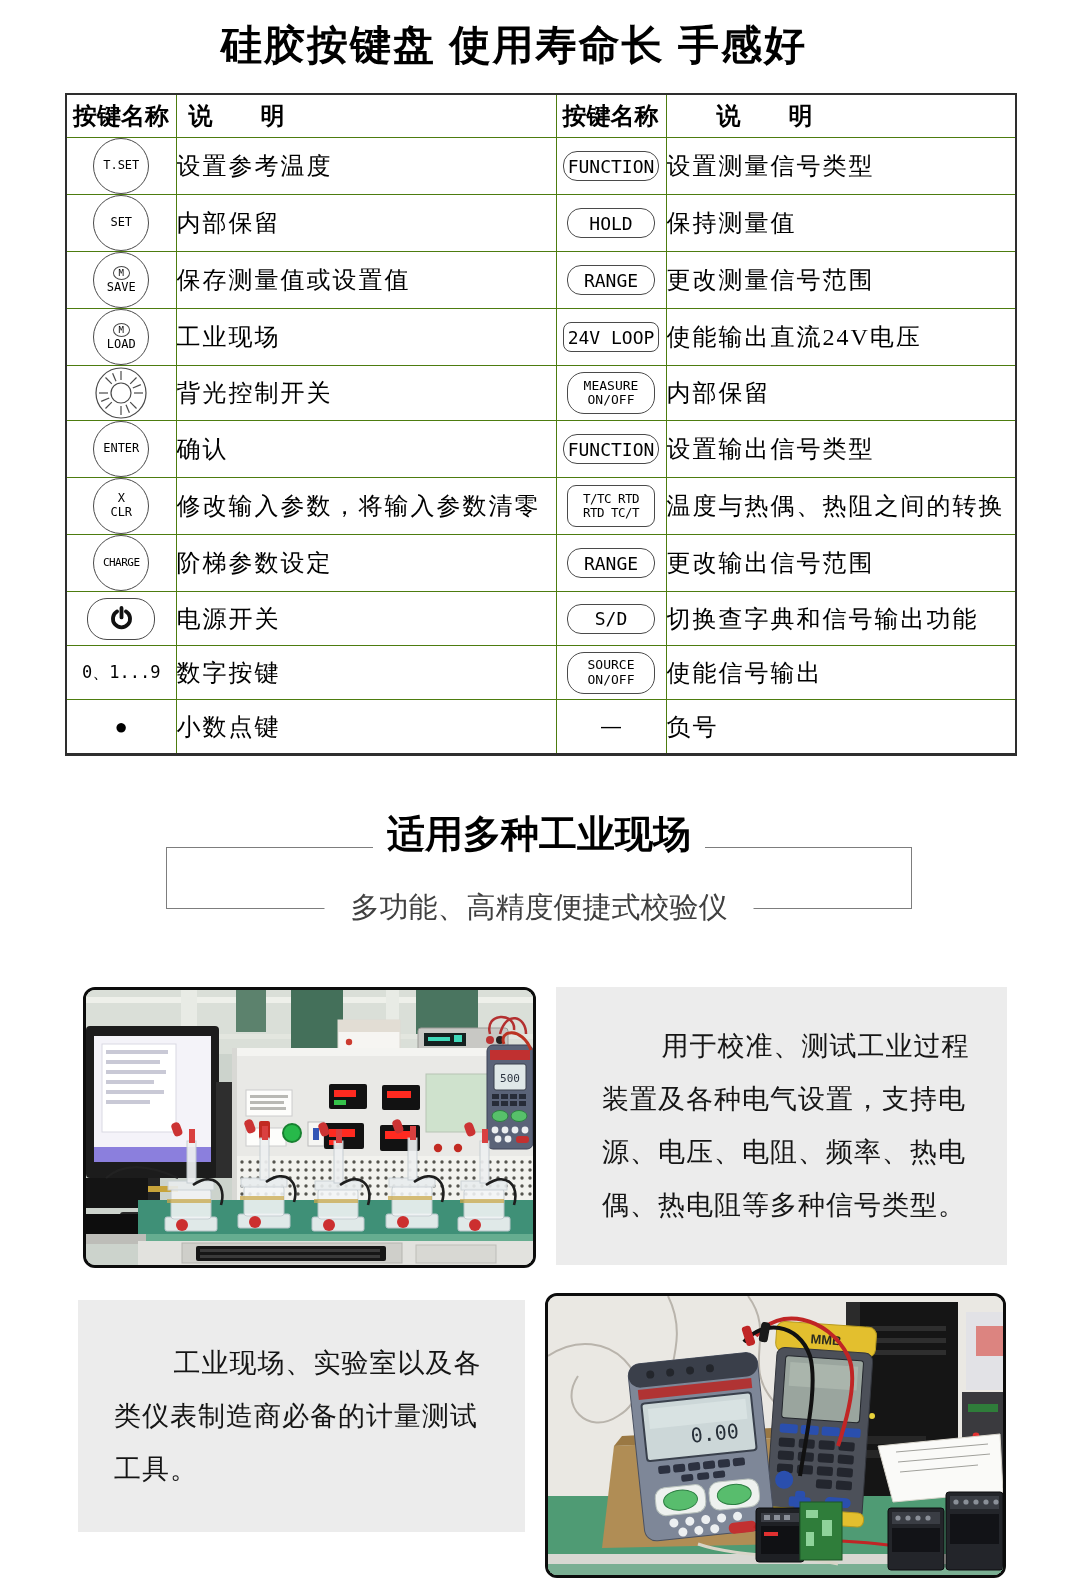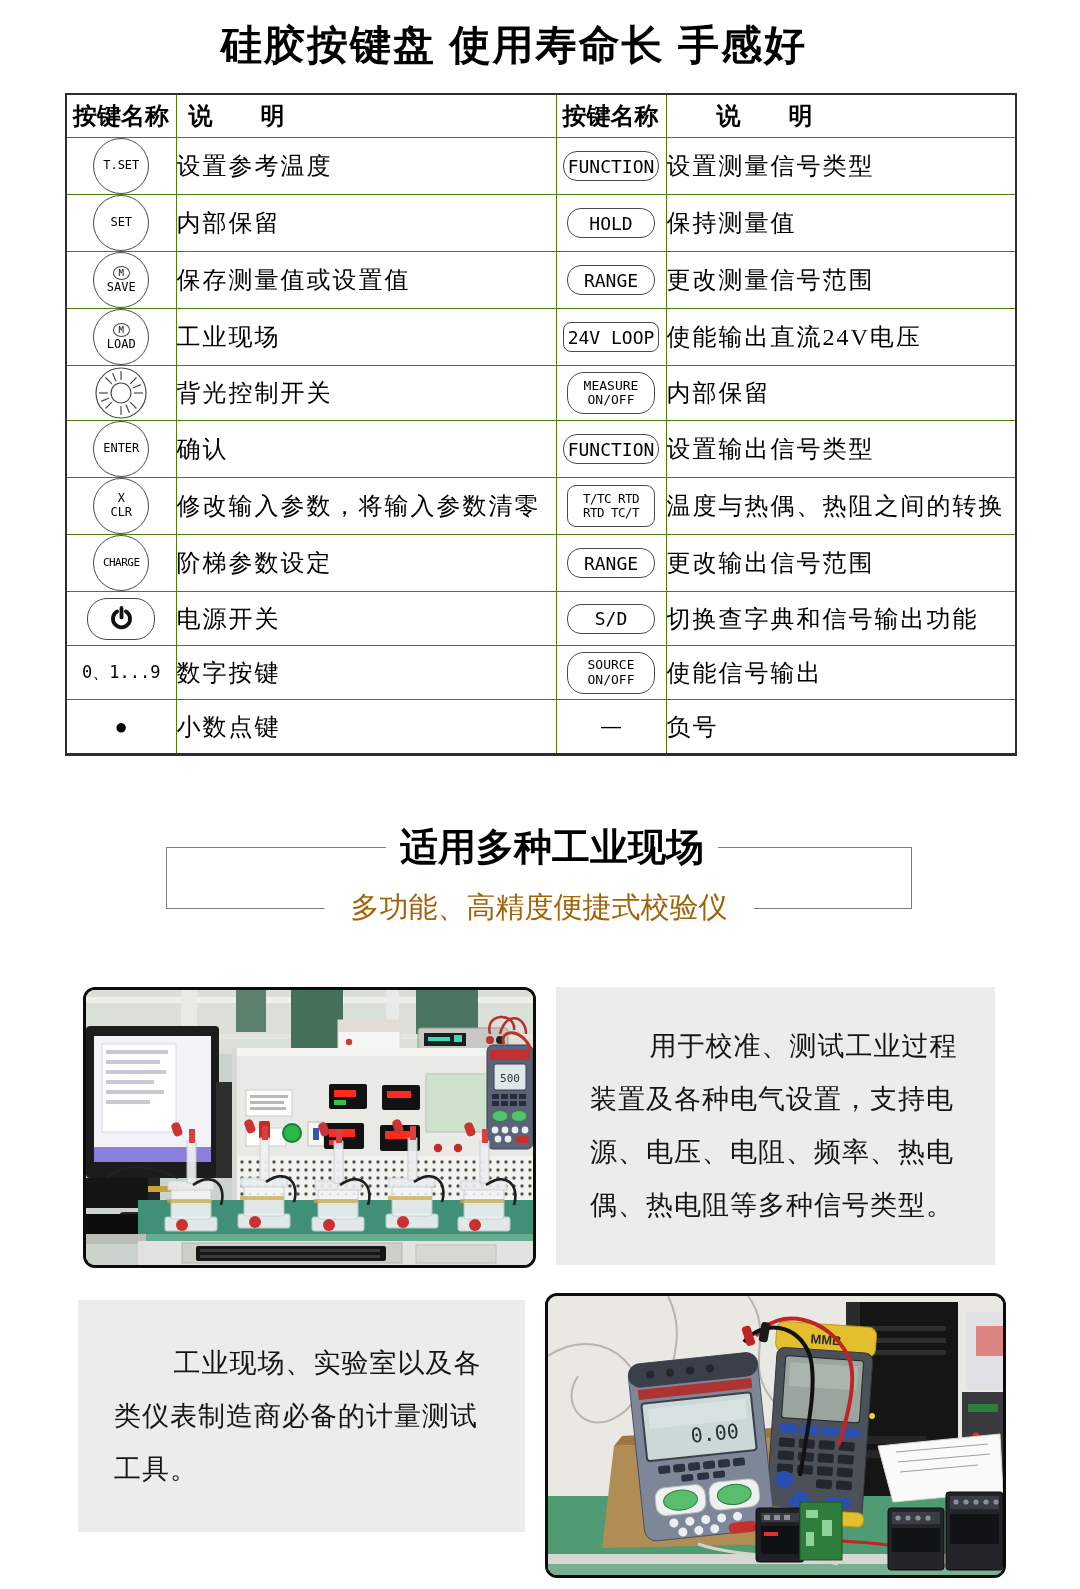--- a/index.html
+++ b/index.html
@@ -38,36 +38,36 @@
   .key-pill.sq{border-radius:8px;}
   .key-pill.sq.two{border-radius:9px;font-size:12.5px;letter-spacing:-0.5px;}
   .key-power{display:inline-flex;align-items:center;justify-content:center;width:66px;height:40px;
       border:1px solid #4a4a4a;border-radius:20px;background:#fff;}
   .key-text{font-family:"DejaVu Sans Mono","Liberation Mono",monospace;font-size:17px;}
   .key-dot{font-size:22px;line-height:22px;}
   .key-dash{font-size:20px;}
 
   
   .section-box{position:absolute;left:166px;top:847px;width:744px;height:60px;border:1px solid #7d7d7d;}
-  .section-title{position:absolute;top:-37px;left:50%;transform:translateX(-50%);margin:13px;background:#fff;
+  .section-title{position:absolute;top:-37px;left:50%;transform:translateX(-50%);margin:0;background:#fff;
       padding:0 14px;font-size:38px;line-height:46px;font-weight:bold;white-space:nowrap;
       font-family:"Liberation Sans",sans-serif;}
   .section-subtitle{position:absolute;bottom:-17px;left:50%;transform:translateX(-50%);background:#fff;
-      padding:0 26px;font-size:29px;line-height:36px;white-space:nowrap;color:#a16207;}
+      padding:0 26px;font-size:29px;line-height:36px;white-space:nowrap;color:#404040;}
 
   
   .photo{position:absolute;margin:0;border:3px solid #0c0c0c;border-radius:12px;overflow:hidden;
       background:#cfd5cf;}
   .photo svg{display:block;}
   .photo-bench{left:83px;top:987px;width:447px;height:275px;}
   .photo-cal{left:545px;top:1293px;width:455px;height:279px;}
   .gray-box{position:absolute;background:#ececec;display:flex;align-items:center;}
   .gray-box p{margin:0;font-size:27px;line-height:53px;letter-spacing:1px;color:#151515;
       text-indent:2.2em;font-family:"Liberation Sans",sans-serif;}
-  .gray-box-1{left:556px;top:987px;width:439px;height:278px;}
+  .gray-box-1{left:556px;top:987px;width:439px;height:278px;padding-left:12px;}
   .gray-box-1 p{padding:0 28px 0 34px;}
   .gray-box-2{left:78px;top:1300px;width:447px;height:232px;}
   .gray-box-2 p{padding:0 30px 0 36px;}
 </style>
 </head>
 <body>
 
 <div class="page">
 
   <h1 class="main-title">硅胶按键盘 使用寿命长 手感好</h1>

